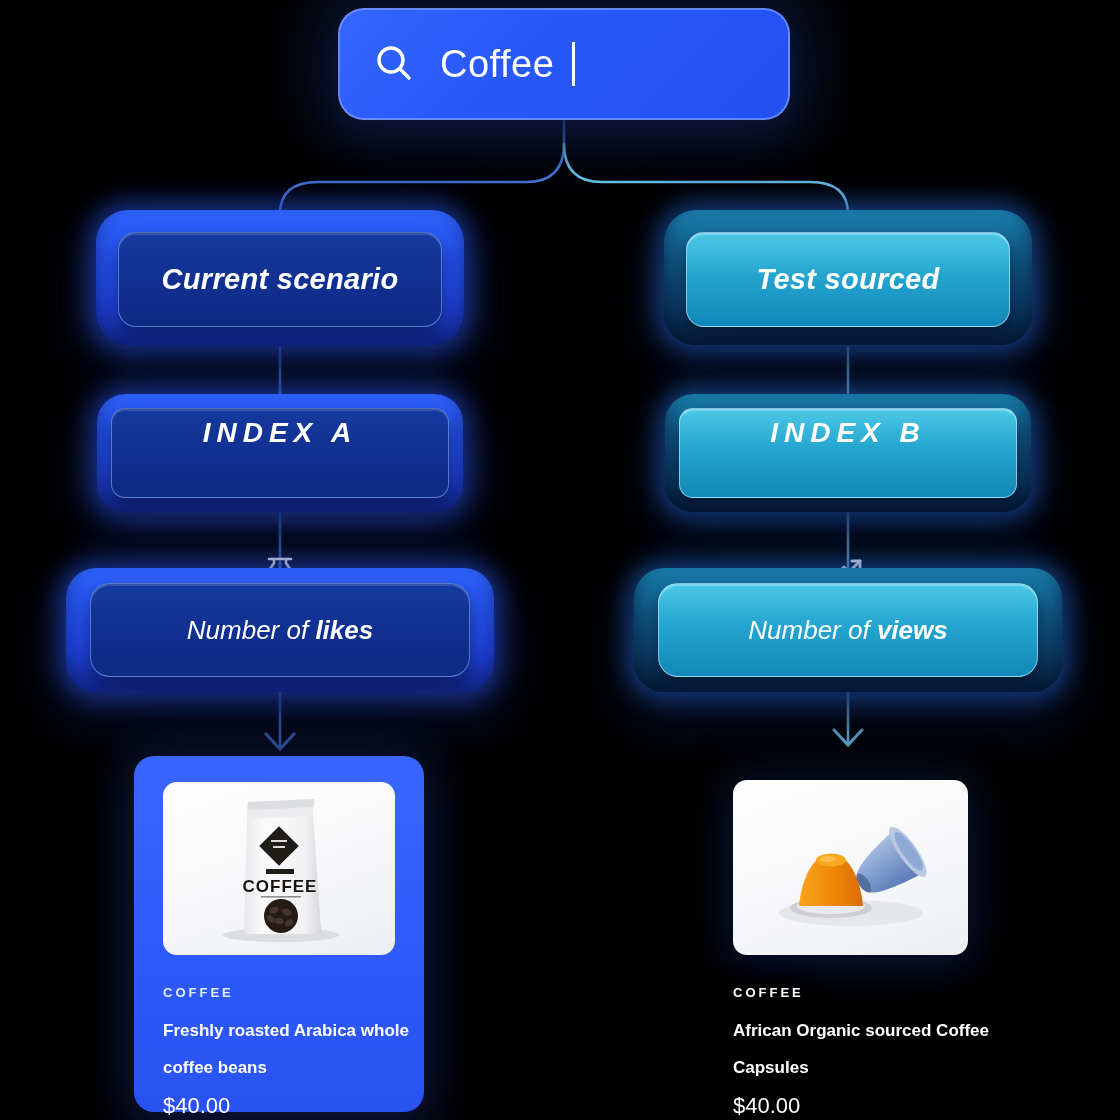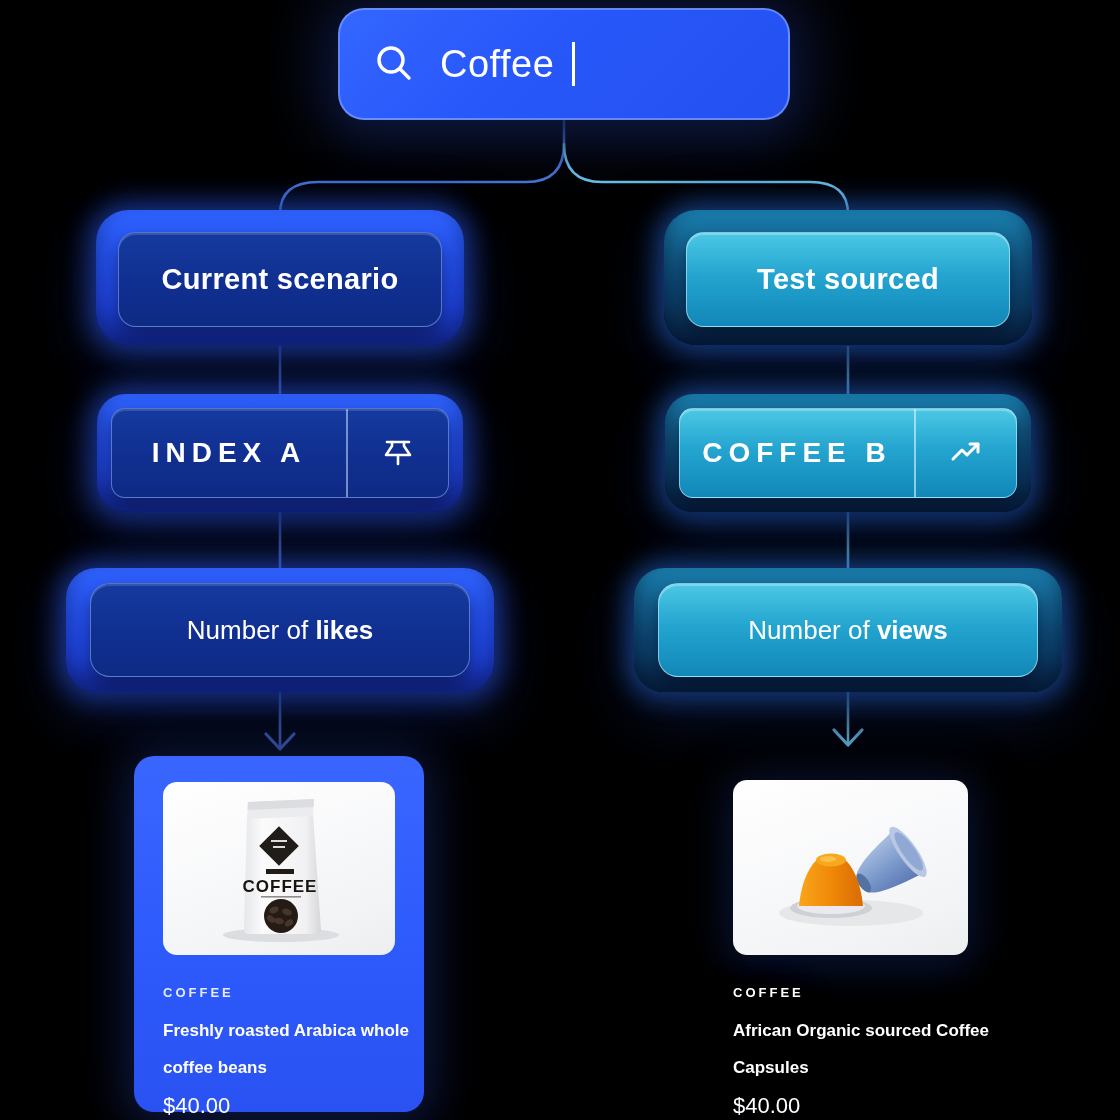--- a/index.html
+++ b/index.html
@@ -16,21 +16,21 @@
     background:linear-gradient(135deg,#3466ff 0%,#2858fa 40%,#2450f0 100%);
     border:2px solid rgba(150,178,255,.55);
     box-shadow:0 0 60px 24px rgba(20,35,85,.55), 0 14px 40px rgba(8,14,40,.8);
     display:flex;align-items:center;padding-left:32px;box-sizing:border-box;
     color:#fff;
   }
   .search-box .q-text{font-size:38px;letter-spacing:.5px;margin-left:22px;font-weight:400;}
   .caret{display:inline-block;width:3px;height:44px;background:#fff;margin-left:18px;vertical-align:middle;}
 
   
-  .band{position:absolute;z-index:2;border-radius:32px;display:flex;box-sizing:border-box;}
+  .band{position:absolute;z-index:2;border-radius:32px;display:flex;box-sizing:border-box;font-style:italic;}
   .band-blue{
     background:linear-gradient(180deg,#2f63ff 0%,#2450ef 45%,#1b38cc 100%);
     box-shadow:0 0 26px 7px rgba(42,90,245,.55), 0 20px 55px 12px rgba(10,18,50,.85),
                inset 0 -12px 22px rgba(5,12,45,.5);
   }
   .band-teal{
     background:linear-gradient(180deg,#1a7fae 0%,#0e4a77 55%,#0a2c50 100%);
     box-shadow:0 0 24px 7px rgba(40,115,235,.5), 0 20px 55px 12px rgba(8,16,45,.85),
                inset 0 -12px 22px rgba(3,12,35,.6);
   }
@@ -46,21 +46,21 @@
     border:1.5px solid rgba(160,190,255,.5);
     box-shadow:inset 0 2px 0 rgba(255,255,255,.14), 0 10px 18px rgba(4,10,35,.5);
   }
   .btn-teal{
     border-radius:18px;
     background:linear-gradient(180deg,#4cc8e5 0%,#24a5d0 45%,#1187b8 100%);
     border:1.5px solid rgba(200,240,252,.6);
     box-shadow:inset 0 2px 0 rgba(255,255,255,.28), 0 10px 18px rgba(3,12,35,.55);
   }
   .scenario-label{font-size:29px;font-weight:bold;letter-spacing:.3px;}
-  .index-btn{flex-direction:row;padding:0;border-radius:14px;}
+  .index-btn{flex-direction:column;padding:0;border-radius:14px;}
   .index-main{flex:0 0 234px;display:flex;align-items:center;justify-content:center;height:100%;}
   .index-label{font-size:28px;font-weight:bold;letter-spacing:6px;}
   .index-divider{width:1.5px;align-self:stretch;background:rgba(200,222,255,.55);}
   .index-divider.teal{background:rgba(220,245,255,.6);}
   .index-side{flex:1;display:flex;align-items:center;justify-content:center;height:100%;}
   .metric-text{font-size:26px;font-weight:400;}
   .metric-text b{font-weight:bold;}
 
   
   .card{position:absolute;z-index:2;box-sizing:border-box;}
@@ -139,21 +139,21 @@
           <path d="M9 9 H31"></path>
           <path d="M14 9 V13 L8 22 H32 L26 13 V9"></path>
           <path d="M20 22 V31"></path>
         </svg>
       </div>
     </div>
   </div>
   <div class="band band-teal band-index" style="left:665px;top:394px;">
     <div class="btn btn-teal index-btn">
       <div class="index-main">
-        <span class="index-label">COFFEE B</span>
+        <span class="index-label">INDEX B</span>
       </div>
       <div class="index-divider teal"></div>
       <div class="index-side">
         <svg class="icon-svg" width="40" height="40" viewBox="0 0 40 40" fill="none" stroke="#fff" stroke-width="3" stroke-linecap="round" stroke-linejoin="round">
           <polyline points="7,26 16,17 21,22 32,11"></polyline>
           <polyline points="24,11 32,11 32,19"></polyline>
         </svg>
       </div>
     </div>
   </div>

